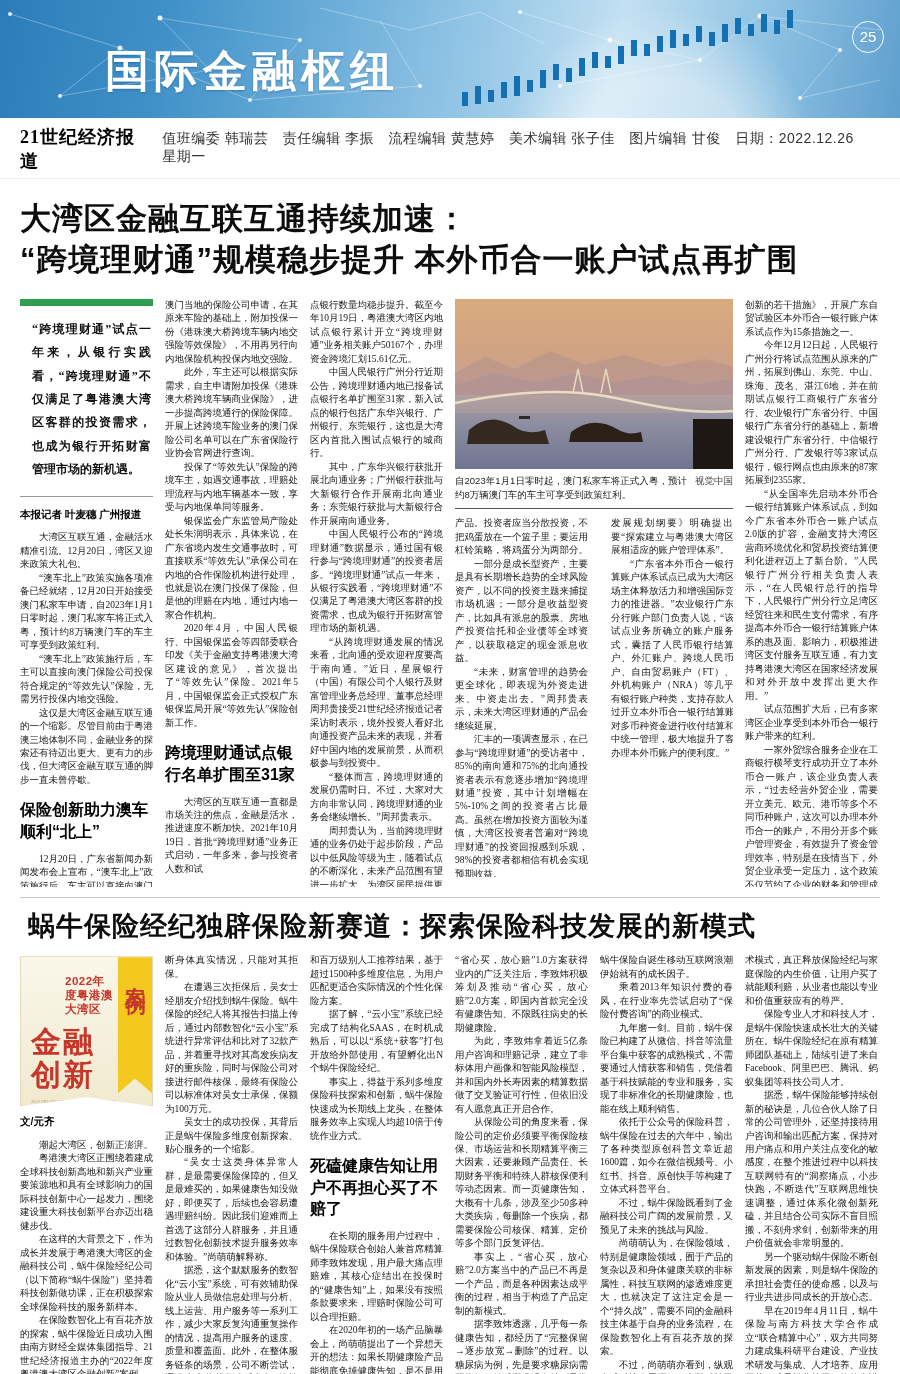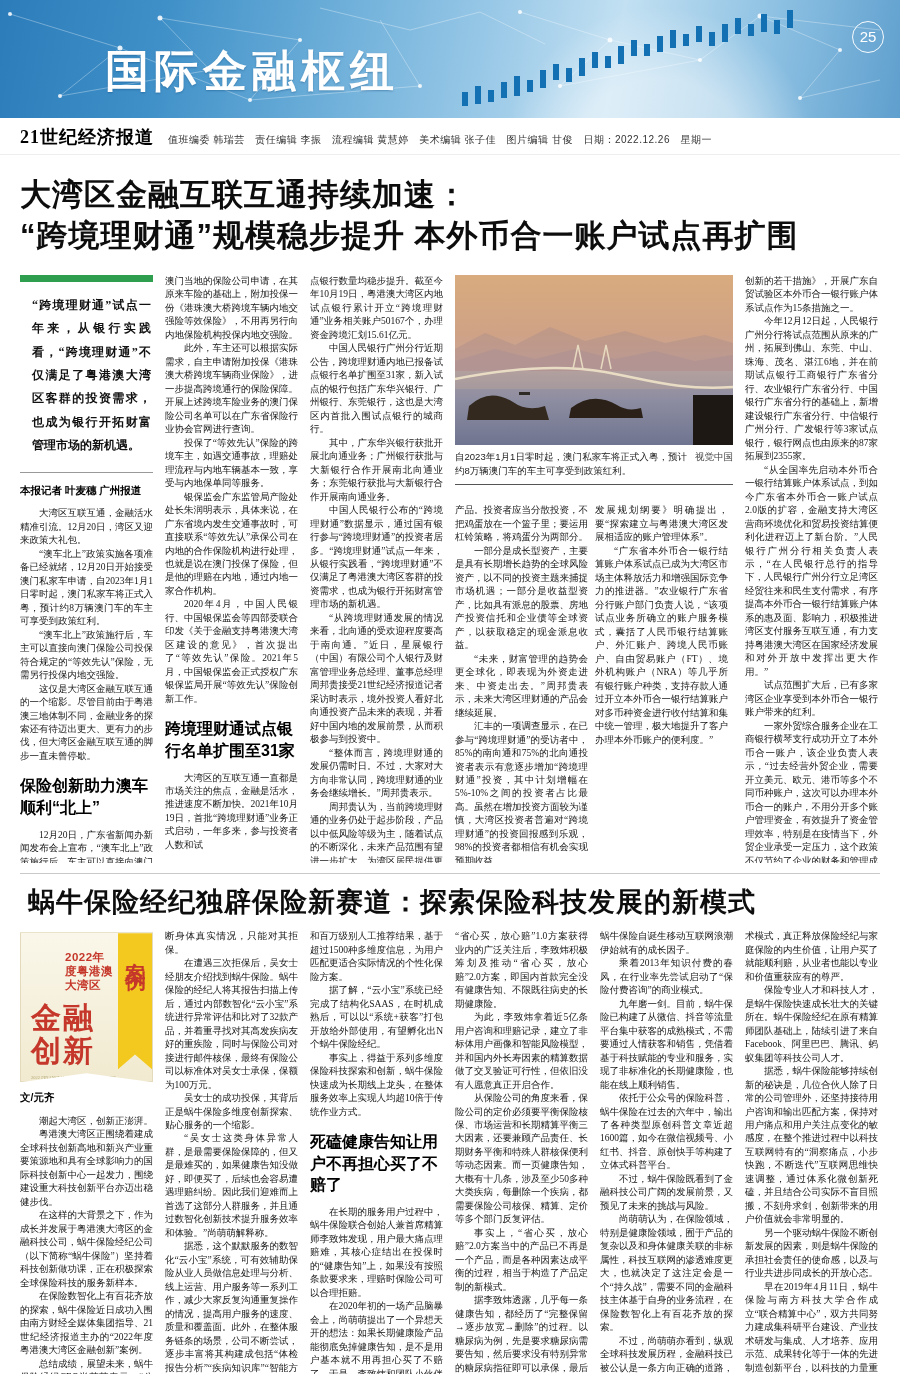--- a/index.html
+++ b/index.html
@@ -9,32 +9,32 @@
   .banner{position:relative;height:118px;overflow:hidden;
     background:linear-gradient(100deg,#2c7cba 0%,#3f90c8 18%,#6fb0da 38%,#9ccae8 55%,#c2e0f2 68%,#8fc2e3 84%,#5f9fce 100%);}
   .banner svg{position:absolute;left:0;top:0;}
   .section-title{position:absolute;left:88px;top:32px;margin:17px;color:#fff;
     font:900 44px/1 "Liberation Sans","DejaVu Sans",sans-serif;letter-spacing:5px;text-shadow:0 1px 2px rgba(0,60,110,.35);}
   .page-num{position:absolute;right:16px;top:21px;width:30px;height:30px;border:1.5px solid rgba(255,255,255,.95);
     border-radius:50%;color:#fff;font:15px/30px "Liberation Sans",sans-serif;text-align:center;}
   
   .masthead{display:flex;align-items:baseline;padding:7px 20px 5px;border-bottom:1px solid #eee;}
   .brand{font-weight:bold;font-size:18px;color:#000;letter-spacing:1px;}
-  .credits{margin-left:14px;font-family:"Liberation Sans",sans-serif;font-size:10px;color:#333;letter-spacing:.5px;}
+  .credits{margin-left:14px;font-family:"Liberation Sans",sans-serif;font-size:14px;color:#333;letter-spacing:.5px;}
   
   .a1{padding:12px 20px 0;}
   .a2{padding:6px 20px 0;}
   .a1-headline{margin:8px 0 18px;font:900 31px/1.32 "Liberation Sans","DejaVu Sans",sans-serif;color:#0d0d0d;letter-spacing:1px;}
   .a2-headline{margin:6px 0 12px;font:900 27px/1.2 "Liberation Sans","DejaVu Sans",sans-serif;color:#0d0d0d;letter-spacing:1px;padding-left:8px;}
   .cols{display:flex;gap:12px;}
   .col{flex:0 0 133px;width:133px;overflow:hidden;}
   .a1 .col,.a1 .col-double{height:588px;}
   .a2 .col{height:474px;}
   .col-double{flex:0 0 278px;width:278px;overflow:hidden;}
-  .two-cols{display:flex;gap:7px;border-top:1px solid #555;padding-top:19px;}
+  .two-cols{display:flex;gap:23px;border-top:1px solid #555;padding-top:8px;}
   .two-cols > div{flex:0 0 133px;width:133px;overflow:hidden;height:360px;}
   .green-bar{height:7px;background:#2f9e4e;margin-bottom:12px;}
   .article-divider{border:0;border-top:1px solid #c9c9c9;margin:10px 20px 0;}
   
   .it-intro{font-weight:bold;font-size:12px;line-height:1.95;text-align:justify;padding:0 2px 14px 12px;color:#111;margin:0;}
   .it-byline{border-top:1px solid #999;padding-top:10px;margin:0 0 10px;
     font:bold 10.5px/1.4 "Liberation Sans",sans-serif;color:#000;}
   .it-author{font:bold 10.5px/1.4 "Liberation Sans",sans-serif;margin:4px 0 10px;color:#000;}
   .it-p,.it-pc{font-size:9.5px;line-height:1.42;text-align:justify;margin:0;color:#161616;}
   .it-p{text-indent:2em;}

